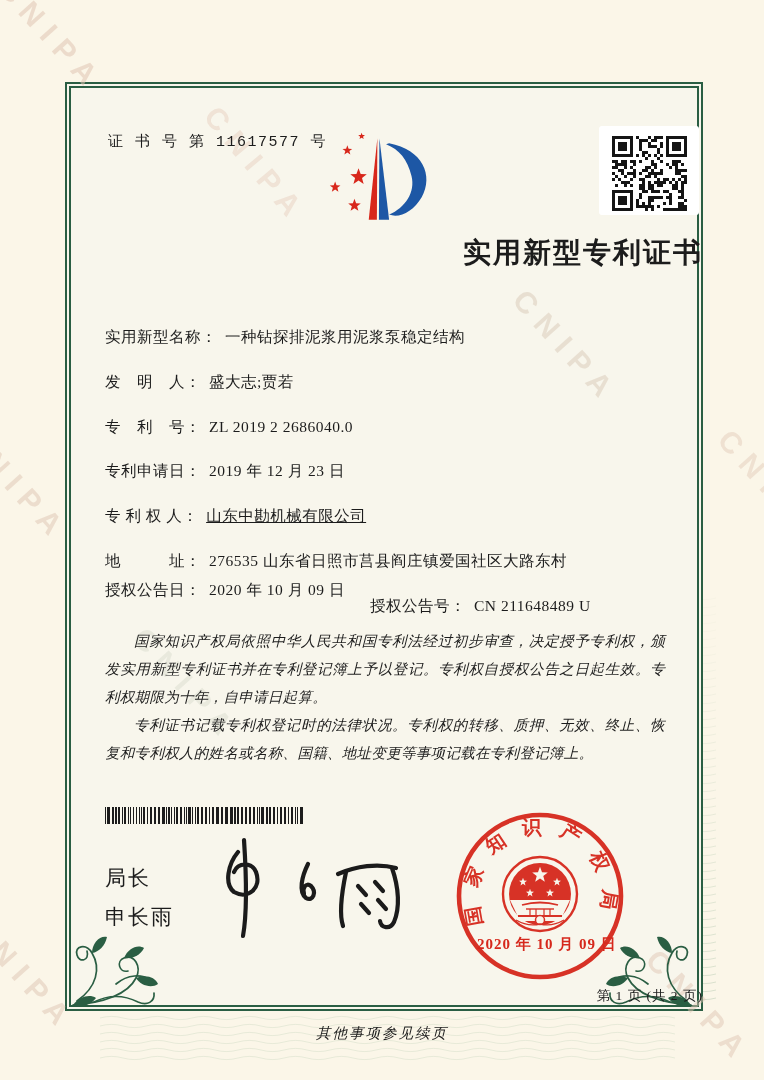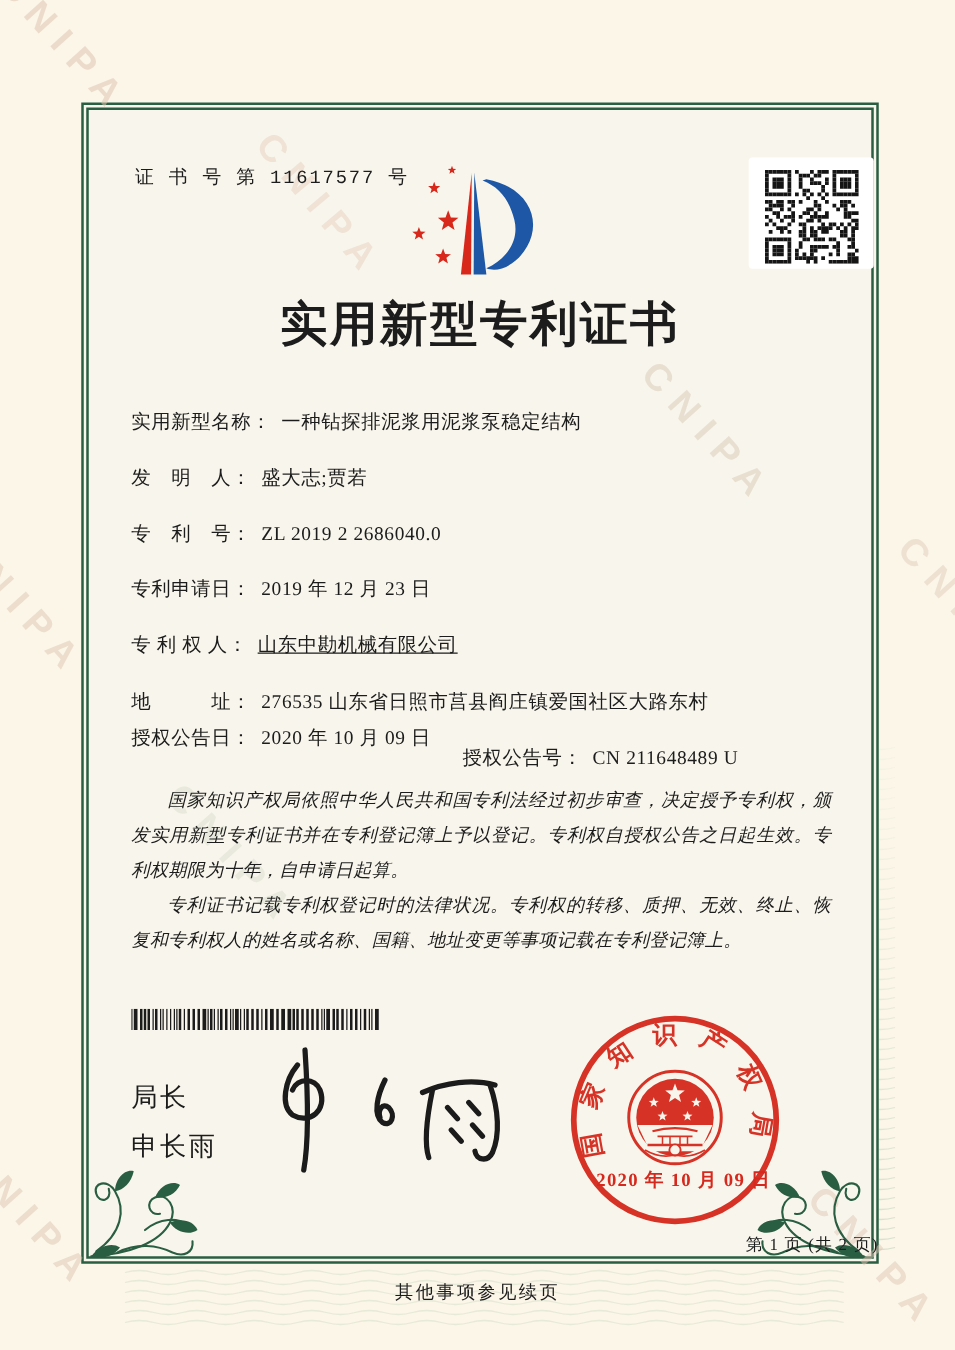--- a/index.html
+++ b/index.html
@@ -16,39 +16,39 @@
   .frame::after{
     content:"";position:absolute;inset:2px;border:2px solid #2a5e43;pointer-events:none;
   }
   svg{display:block}
   .abs{position:absolute;}
   .cert-no{left:108px;top:132px;font-size:15px;letter-spacing:1.5px;z-index:5;font-family:Liberation Mono, monospace;}
   .logo-wrap{left:328px;top:130px;width:112px;height:102px;z-index:5;}
   .qr-patch{left:599px;top:126px;width:100px;height:89px;background:#ffffff;border-radius:3px;z-index:4;}
   .qr-wrap{left:612px;top:136px;z-index:5;}
   .title{
-    left:65px;top:234px;width:638px;text-align:center;font-size:38px;font-weight:700;
+    left:65px;top:234px;width:638px;text-align:right;font-size:28px;font-weight:700;
     letter-spacing:2px;z-index:5;
   }
   .field-row{position:absolute;font-size:15.5px;letter-spacing:.5px;white-space:nowrap;z-index:5;}
   .flabel{display:inline-block;}
   .fval{margin-left:8px;}
   .paras{
     left:105px;top:627px;width:560px;z-index:5;
     font-size:14.5px;line-height:28px;letter-spacing:.3px;font-style:italic;
   }
   .paras p{margin:0;text-indent:2em;text-align:justify;}
   .barcode-wrap{left:105px;top:807px;z-index:5;}
   .chief-block{left:105px;top:864px;z-index:5;font-family:"Liberation Sans","DejaVu Sans",sans-serif;font-size:21px;}
   .chief-block div{margin-bottom:11px;letter-spacing:2px;}
   .signature-wrap{left:210px;top:836px;z-index:6;}
   .seal-wrap{left:452px;top:808px;z-index:6;opacity:.95;}
   .seal-date{left:477px;top:935px;z-index:7;color:#d6281c;font-size:15px;font-weight:700;letter-spacing:1px;white-space:nowrap;}
   .page-info{left:65px;top:987px;width:638px;text-align:right;font-size:13.5px;letter-spacing:1px;z-index:5;}
-  .cont-note{left:0;top:1024px;width:764px;text-align:center;font-size:14.5px;letter-spacing:2px;z-index:5;}
+  .cont-note{left:0;top:1024px;width:764px;text-align:center;font-size:14.5px;font-style:italic;letter-spacing:2px;z-index:5;}
   .watermark{
     position:absolute;z-index:1;font-family:"Liberation Sans","DejaVu Sans",sans-serif;
     font-weight:700;font-size:30px;letter-spacing:10px;white-space:nowrap;pointer-events:none;
   }
   .flourish{z-index:4;}
   .flourish.right{transform:scaleX(-1);}
   #waves{position:absolute;left:0;top:0;z-index:0;pointer-events:none;}
 </style>
 </head>
 <body>

